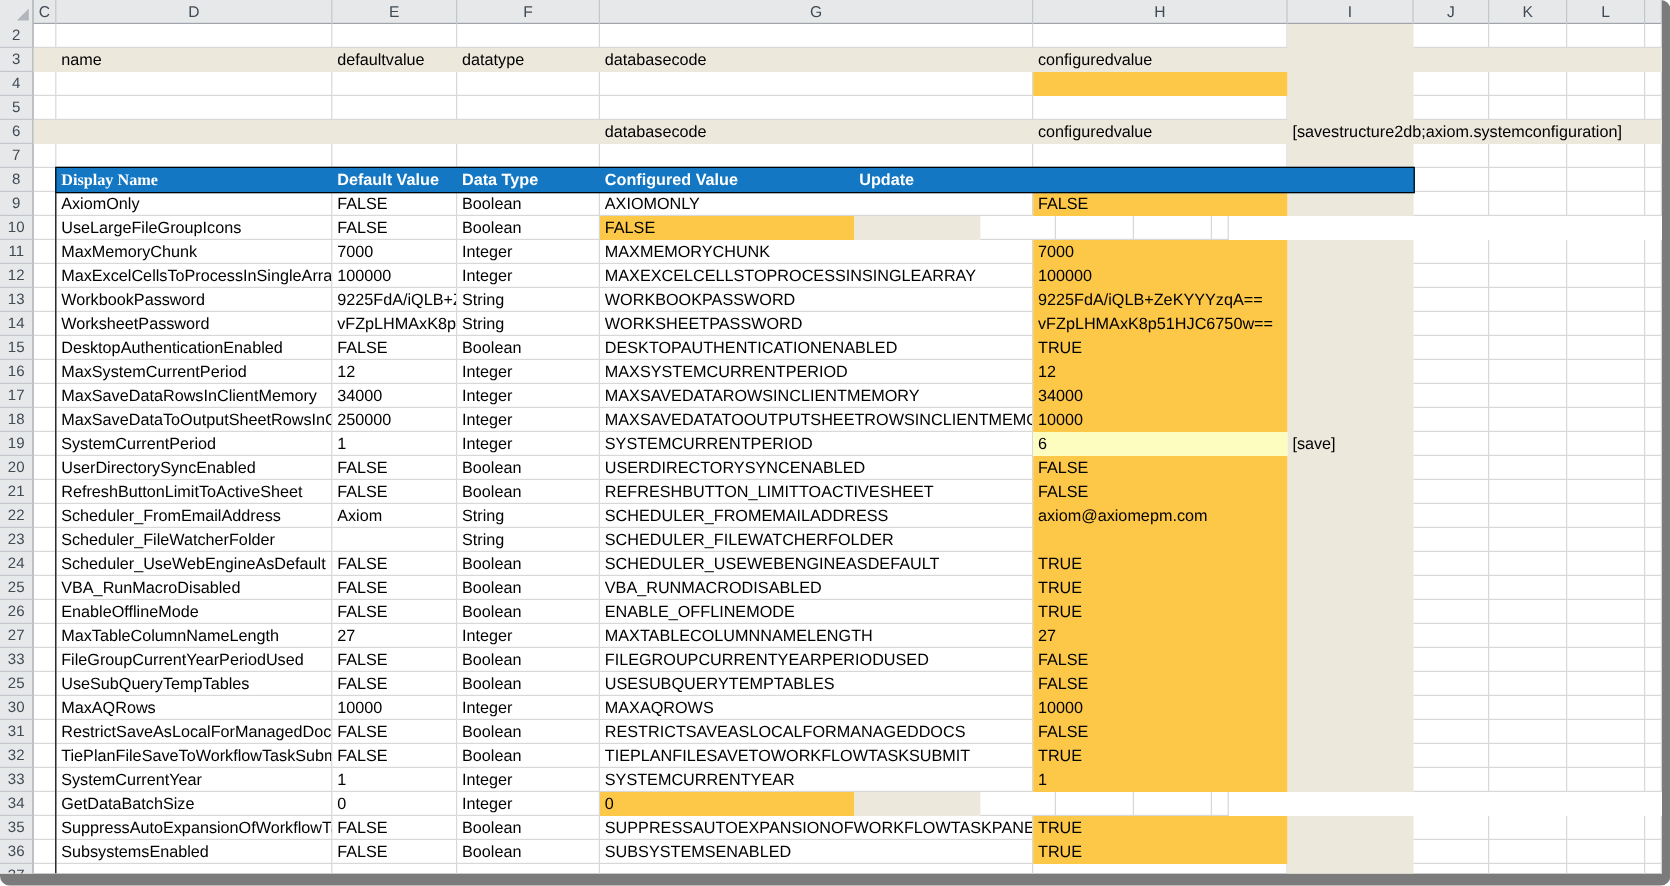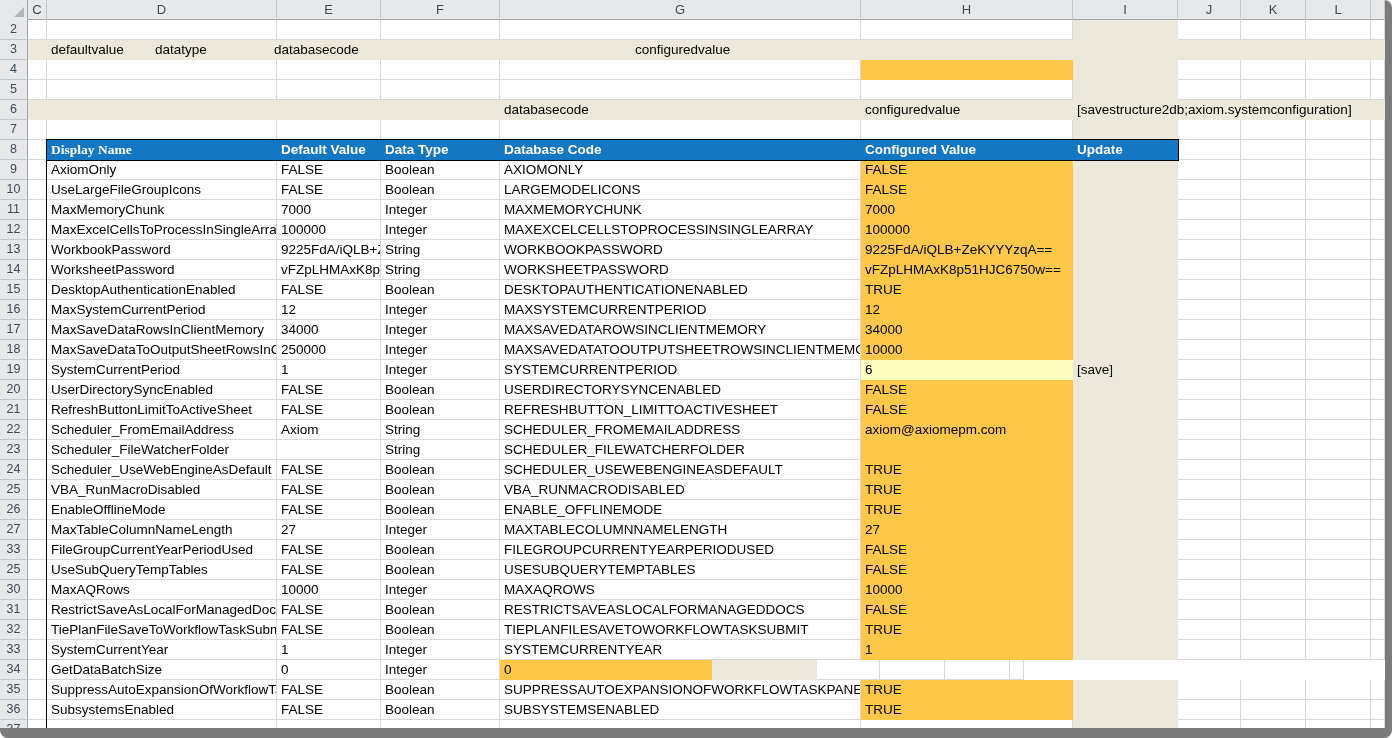--- a/index.html
+++ b/index.html
@@ -111,20 +111,21 @@
           <div class="cell gl" style="width: 361px;"></div>
           <div class="cell gl" style="width: 212px;"></div>
           <div class="cell beige" style="width: 105px;"></div>
           <div class="cell gl" style="width: 63px;"></div>
           <div class="cell gl" style="width: 65px;"></div>
           <div class="cell gl" style="width: 65px;"></div>
           <div class="cell gl" style="width: 14px;"></div>
         </div>
         <div class="row beigeband" style="top: 40px;">
           <div class="cell" style="width: 19px;"></div>
+          <div class="cell" style="width: 230px;">name</div>
           <div class="cell" style="width: 104px;">defaultvalue</div>
           <div class="cell" style="width: 119px;">datatype</div>
           <div class="cell" style="width: 361px;">databasecode</div>
           <div class="cell" style="width: 212px;">configuredvalue</div>
           <div class="cell" style="width: 105px;"></div>
           <div class="cell" style="width: 63px;"></div>
           <div class="cell" style="width: 65px;"></div>
           <div class="cell" style="width: 65px;"></div>
           <div class="cell" style="width: 14px;"></div>
         </div>
@@ -204,21 +205,20 @@
           <div class="cell gl" style="width: 63px;"></div>
           <div class="cell gl" style="width: 65px;"></div>
           <div class="cell gl" style="width: 65px;"></div>
           <div class="cell gl" style="width: 14px;"></div>
         </div>
         <div class="row" style="top: 180px;">
           <div class="cell gl" style="width: 19px;"></div>
           <div class="cell gl" style="width: 230px;">UseLargeFileGroupIcons</div>
           <div class="cell gl" style="width: 104px;">FALSE</div>
           <div class="cell gl" style="width: 119px;">Boolean</div>
-          <div class="cell gl" style="width: 361px;">LARGEMODELICONS</div>
           <div class="cell orange" style="width: 212px;">FALSE</div>
           <div class="cell beige" style="width: 105px;"></div>
           <div class="cell gl" style="width: 63px;"></div>
           <div class="cell gl" style="width: 65px;"></div>
           <div class="cell gl" style="width: 65px;"></div>
           <div class="cell gl" style="width: 14px;"></div>
         </div>
         <div class="row" style="top: 200px;">
           <div class="cell gl" style="width: 19px;"></div>
           <div class="cell gl" style="width: 230px;">MaxMemoryChunk</div>
@@ -567,19 +567,18 @@
           <div class="cell gl" style="width: 63px;"></div>
           <div class="cell gl" style="width: 65px;"></div>
           <div class="cell gl" style="width: 65px;"></div>
           <div class="cell gl" style="width: 14px;"></div>
         </div>
       </div>
     <div id="table-header">
         <div class="hcell" style="width: 230px; font-family: Liberation Serif, serif;">Display Name</div>
         <div class="hcell" style="width: 104px;">Default Value</div>
         <div class="hcell" style="width: 119px;">Data Type</div>
-        <div class="hcell" style="width: 361px;">Database Code</div>
         <div class="hcell" style="width: 212px;">Configured Value</div>
         <div class="hcell" style="width: 105px;">Update</div>
       </div>
     <div id="table-left-border"></div>
   </div>
 </div>
 
 </body></html>

